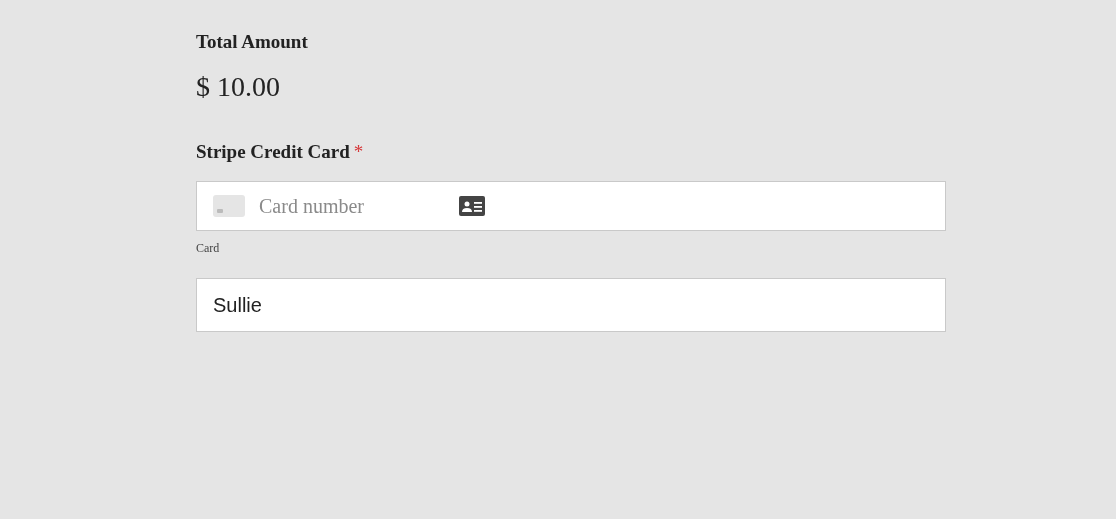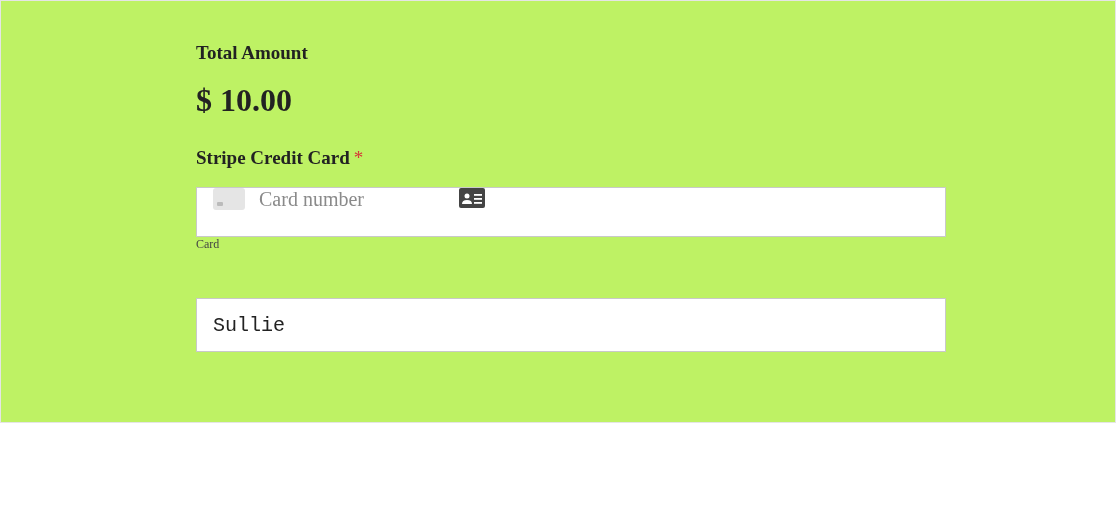--- a/index.html
+++ b/index.html
@@ -7,60 +7,62 @@
       margin: 0;
       padding: 0;
     }
     body {
       font-family: Georgia, 'Times New Roman', serif;
       background: #ffffff;
       color: #222;
     }
     .page-container {
       width: 1116px;
-      height: 423px;
+      height: 519px;
       border: 1px solid #e5e5e5;
-      background: #bef264;
+      background: #e5e5e5;
       position: relative;
-      padding: 41px 0;
+      padding: 30px 0;
     }
     .form-wrapper {
       width: 750px;
       margin-left: 195px;
     }
     .total-label {
       font-size: 19px;
       font-weight: bold;
       color: #222;
       margin-bottom: 18px;
     }
     .total-amount {
-      font-size: 32px;
+      font-size: 28px;
       color: #222;
-      font-weight: bold;
-      margin-bottom: 28px;
+      font-weight: normal;
+      margin-bottom: 38px;
     }
     .field-label {
       font-size: 19px;
       font-weight: bold;
       color: #222;
       margin-bottom: 18px;
       margin-top: 7px;
     }
     .required {
       color: #d63638;
       font-weight: normal;
       margin-left: 4px;
     }
     .card-input-row {
       border: 1px solid #c9c9c9;
       background: #ffffff;
       height: 50px;
       display: flex;
+      align-items: center;
       padding: 0 16px;
+      margin-bottom: 10px;
     }
     .card-icon {
       width: 32px;
       height: 22px;
       background: #e5e5e5;
       border-radius: 3px;
       margin-right: 14px;
       position: relative;
       flex-shrink: 0;
     }
@@ -100,25 +102,24 @@
       font-size: 12px;
       color: #444;
       margin-bottom: 22px;
     }
     .name-input {
       width: 100%;
       height: 54px;
       border: 1px solid #c9c9c9;
       background: #ffffff;
       font-size: 20px;
-      font-family: Liberation Mono, monospace;
+      font-family: Liberation Sans, sans-serif;
       color: #222;
       padding: 0 16px;
       margin-bottom: 10px;
-      margin-top: 24px;
     }
     .submit-btn {
       margin-top: 28px;
       background: #ededed;
       border: 1px solid #cfcfcf;
       color: #222;
       font-size: 26px;
       font-weight: bold;
       font-family: -apple-system, BlinkMacSystemFont, "Segoe UI", Arial, sans-serif;
       padding: 16px 30px;

